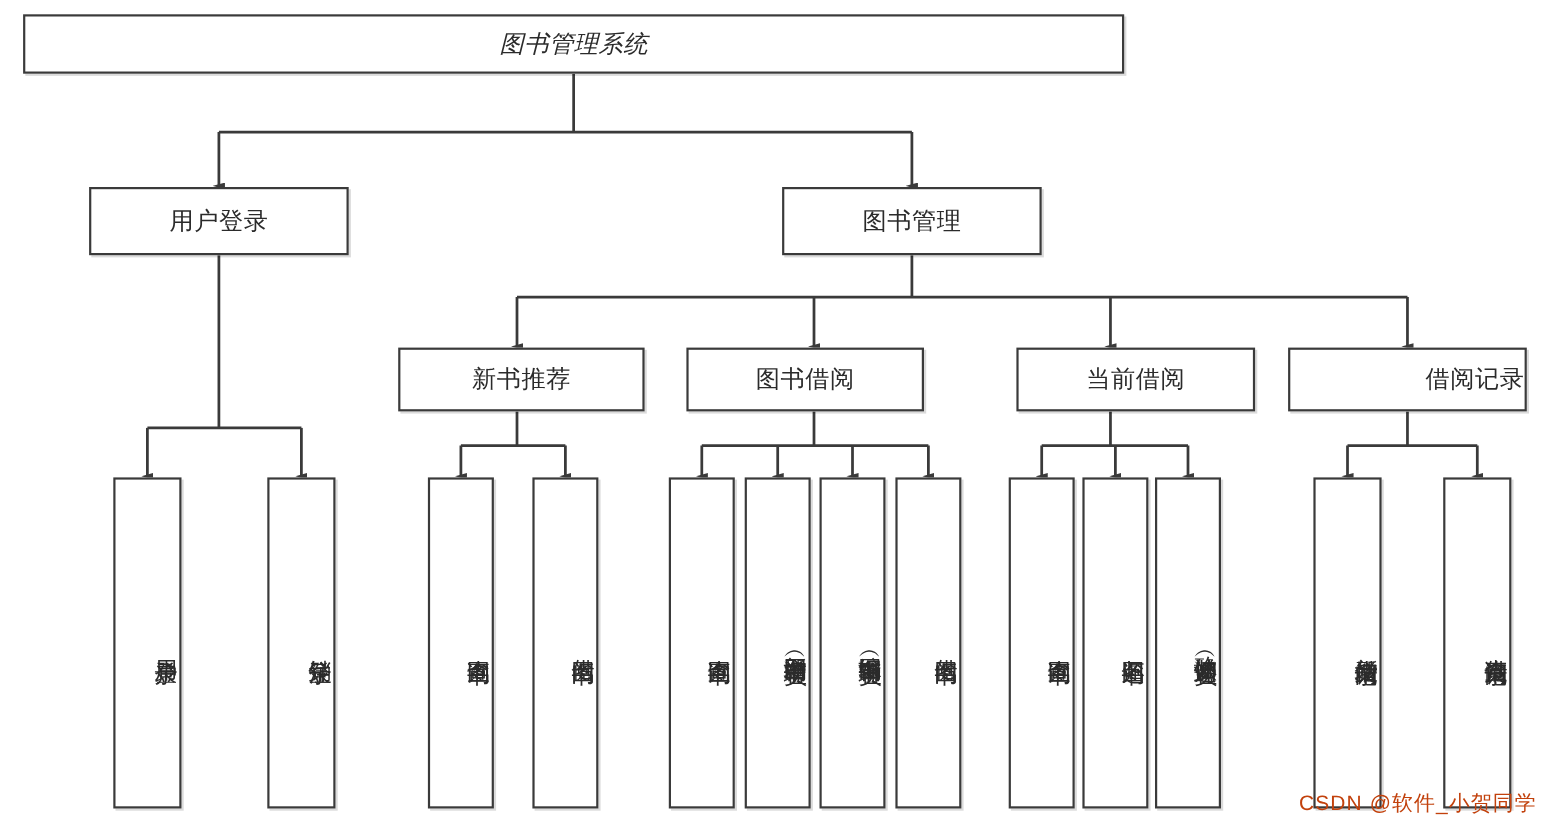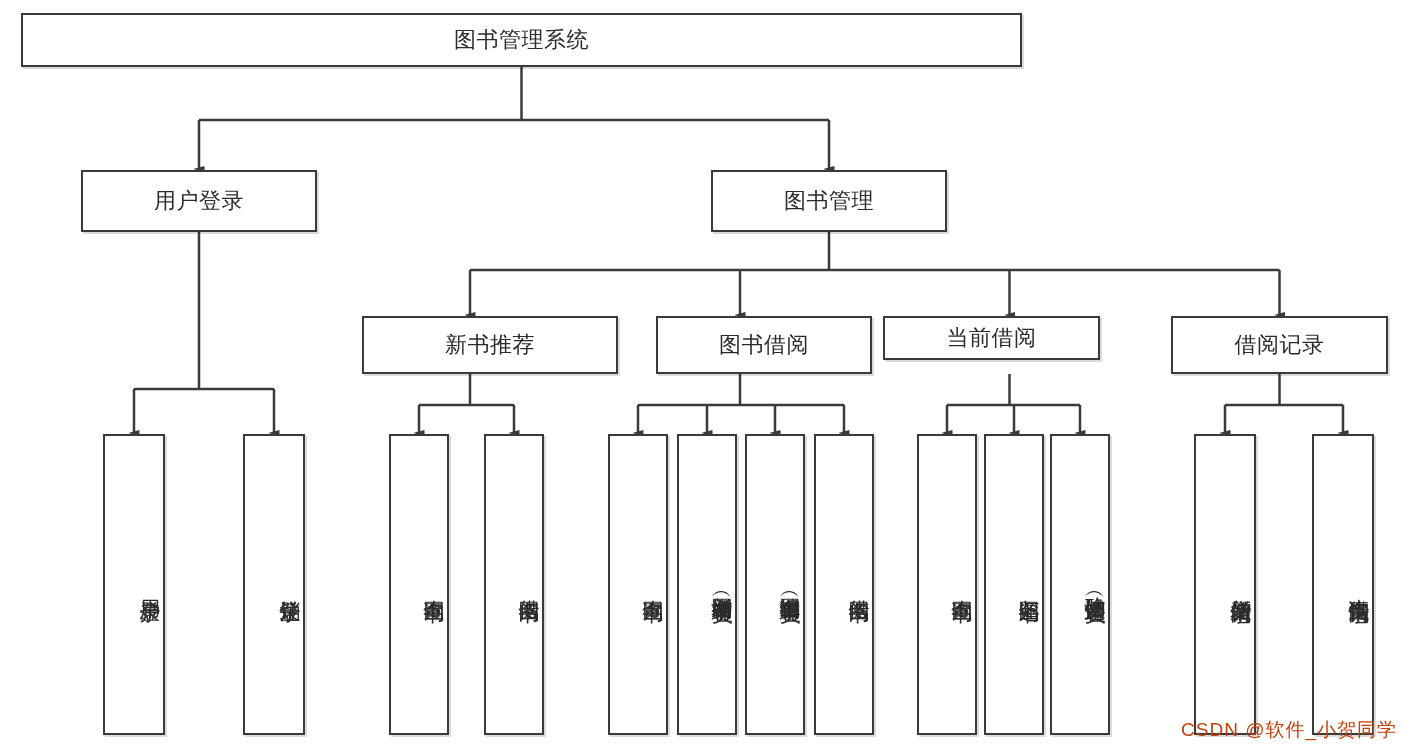--- a/index.html
+++ b/index.html
@@ -110,41 +110,41 @@
         <line x1="947" y1="405" x2="947" y2="433" stroke="#3a3a3a" stroke-width="2.5" marker-end="url(#arrowhead)"></line>
         <line x1="1014" y1="405" x2="1014" y2="433" stroke="#3a3a3a" stroke-width="2.5" marker-end="url(#arrowhead)"></line>
         <line x1="1080" y1="405" x2="1080" y2="433" stroke="#3a3a3a" stroke-width="2.5" marker-end="url(#arrowhead)"></line>
         <line x1="1279.5" y1="374" x2="1279.5" y2="405" stroke="#3a3a3a" stroke-width="2.5"></line>
         <line x1="1225" y1="405" x2="1343" y2="405" stroke="#3a3a3a" stroke-width="2.5"></line>
         <line x1="1225" y1="405" x2="1225" y2="433" stroke="#3a3a3a" stroke-width="2.5" marker-end="url(#arrowhead)"></line>
         <line x1="1343" y1="405" x2="1343" y2="433" stroke="#3a3a3a" stroke-width="2.5" marker-end="url(#arrowhead)"></line>
       </g>
   </svg>
 
-  <div class="node horizontal" style="left: 21px; top: 13px; width: 1001px; height: 54px;">
+  <div class="node horizontal" style="left: 21px; top: 13px; width: 1001px; height: 54px; font-style: italic;">
     <span class="node-label">图书管理系统</span>
   </div>
 
   <div class="node horizontal" style="left: 81px; top: 170px; width: 236px; height: 62px;">
     <span class="node-label">用户登录</span>
   </div>
   <div class="node horizontal" style="left: 711px; top: 170px; width: 236px; height: 62px; align-items: center;">
     <span class="node-label">图书管理</span>
   </div>
 
-  <div class="node horizontal" style="left: 362px; top: 316px; width: 256px; height: 58px;">
+  <div class="node horizontal" style="left: 362px; top: 316px; width: 224px; height: 58px;">
     <span class="node-label">新书推荐</span>
   </div>
-  <div class="node horizontal" style="left: 656px; top: 316px; width: 216px; height: 58px;">
+  <div class="node horizontal" style="left: 624px; top: 316px; width: 216px; height: 58px;">
     <span class="node-label">图书借阅</span>
   </div>
-  <div class="node horizontal" style="left: 883px; top: 316px; width: 217px; height: 44px;">
+  <div class="node horizontal" style="left: 924px; top: 316px; width: 217px; height: 58px;">
     <span class="node-label">当前借阅</span>
   </div>
-  <div class="node horizontal" style="left: 1171px; top: 316px; width: 217px; height: 58px;">
+  <div class="node horizontal" style="left: 1171px; top: 316px; width: 217px; height: 58px; justify-content: flex-end;">
     <span class="node-label">借阅记录</span>
   </div>
 
   <div class="node vertical" style="left: 103px; top: 434px; width: 62px; height: 301px;">
     <span class="node-label">用户登录</span>
   </div>
   <div class="node vertical" style="left: 243px; top: 434px; width: 62px; height: 301px;">
     <span class="node-label">注销登录</span>
   </div>
 

